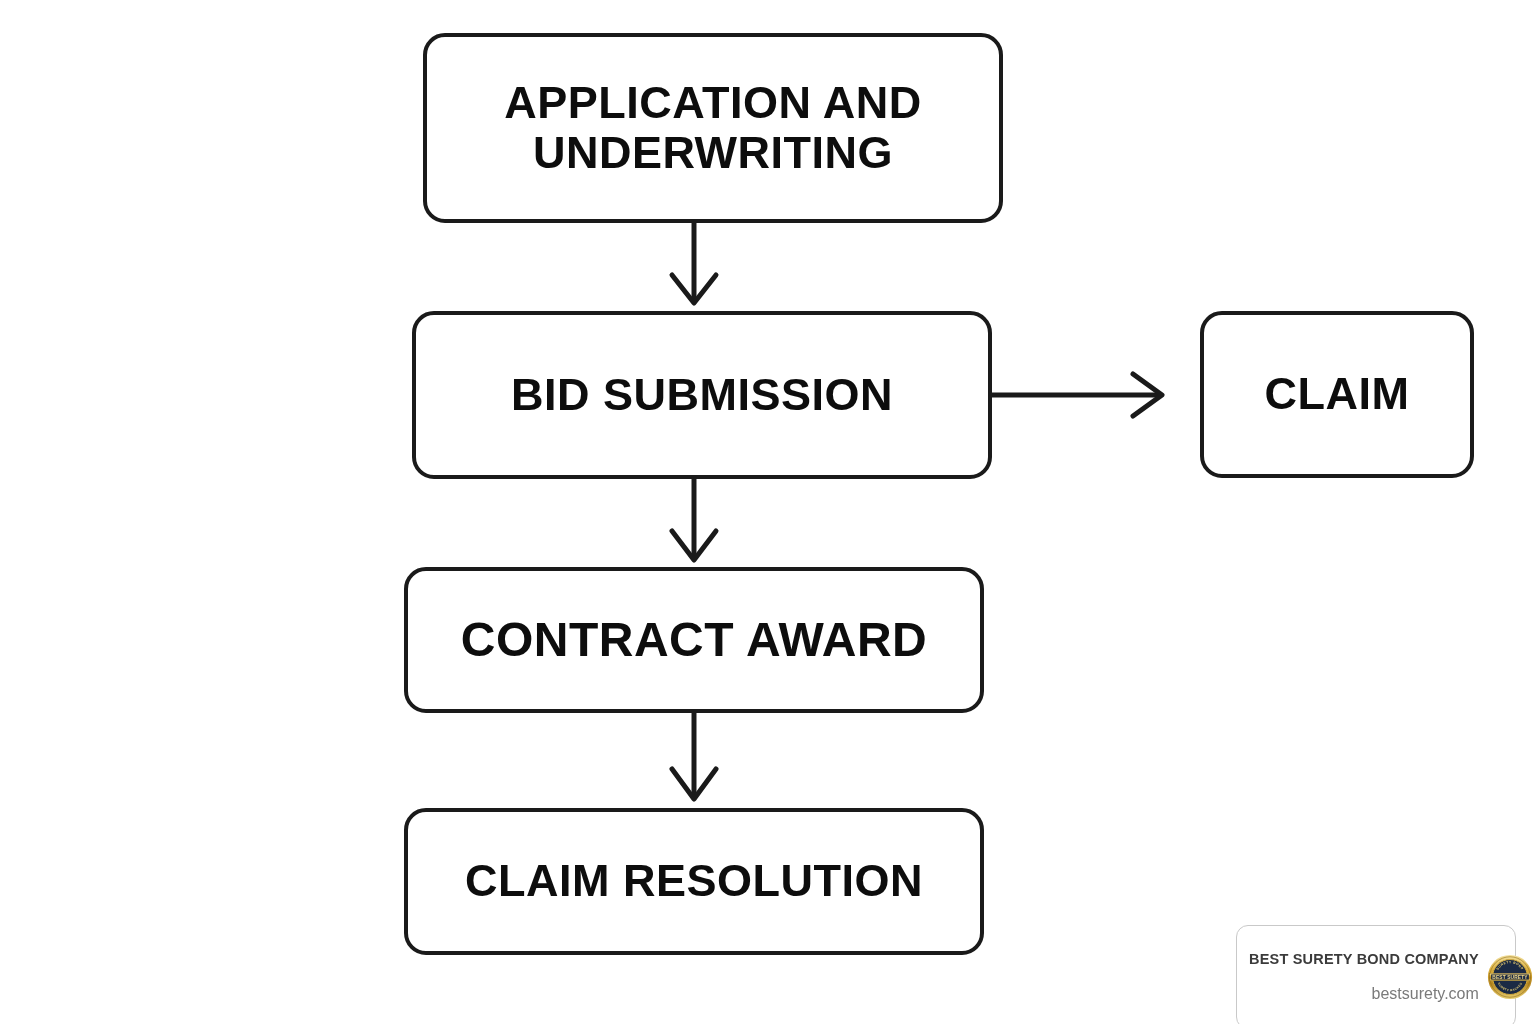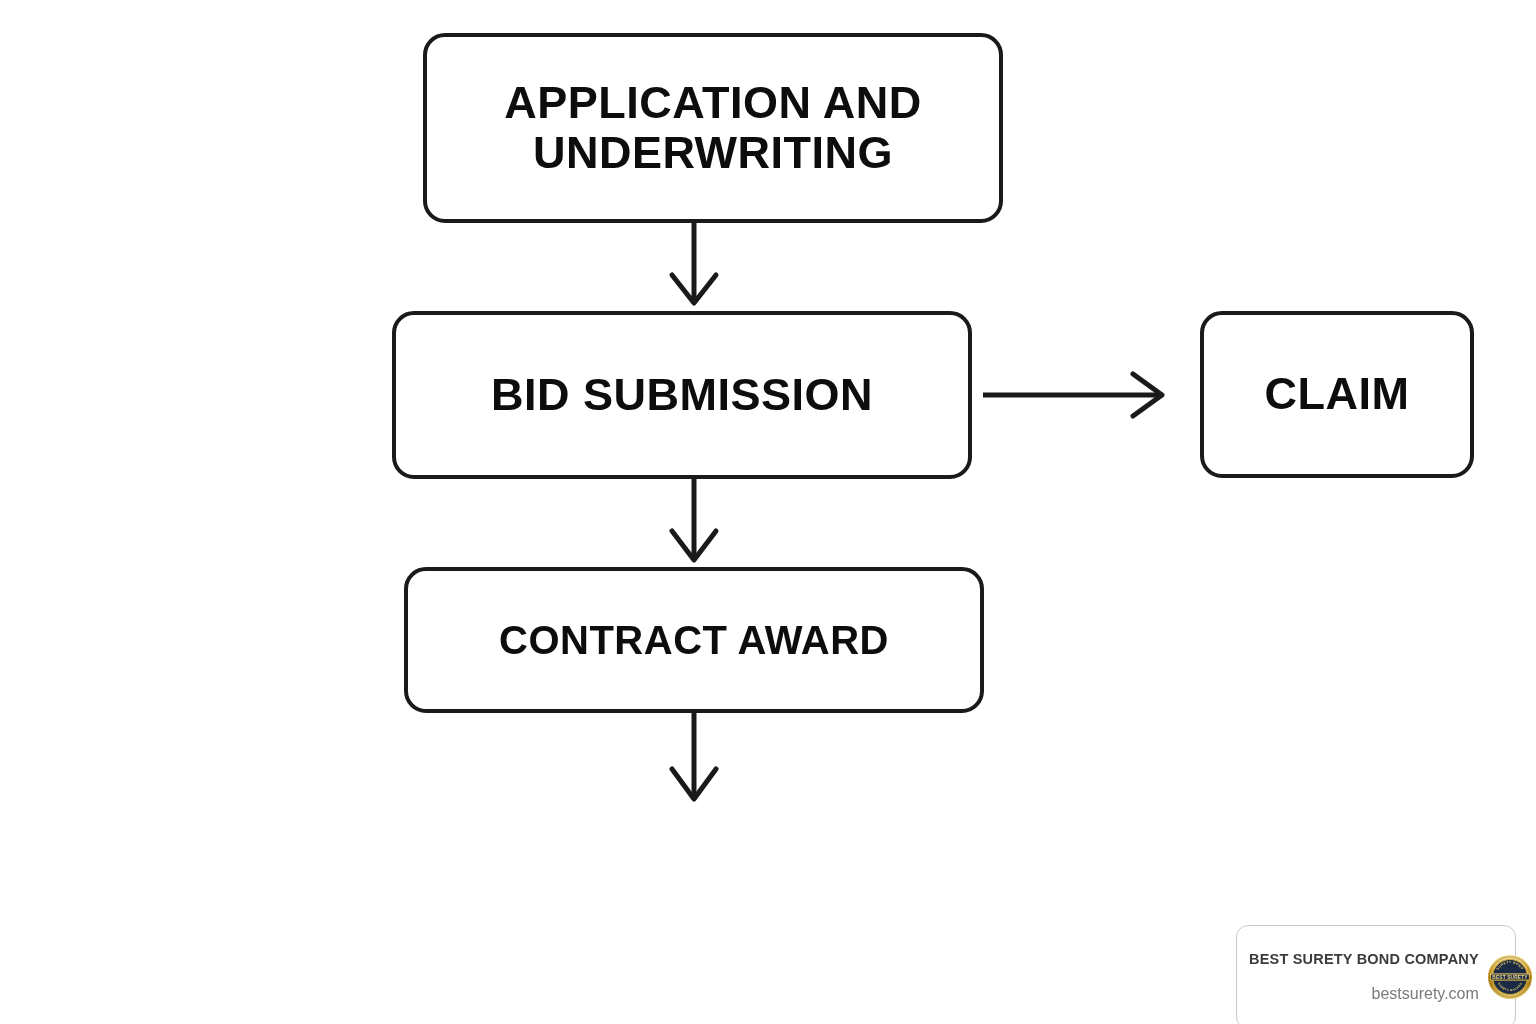--- a/index.html
+++ b/index.html
@@ -42,21 +42,21 @@
     color: #0d0d0d;
     letter-spacing: 0.5px;
     line-height: 1.12;
     text-transform: uppercase;
     padding: 0 14px;
     white-space: pre-line;
   }
   #node-application .node-label { font-size: 45px; }
   #node-bid .node-label         { font-size: 45px; }
   #node-claim .node-label       { font-size: 45px; }
-  #node-contract .node-label    { font-size: 40px; }
+  #node-contract .node-label    { font-size: 48px; }
   #node-resolution .node-label  { font-size: 45px; }
 
   
   #logo-card {
     position: absolute;
     left: 1236px;
     top: 925px;
     width: 280px;
     height: 104px;
     box-sizing: border-box;
@@ -120,32 +120,35 @@
       <line x1="694" y1="712" x2="694" y2="798" stroke="#1a1a1a" stroke-width="5"></line>
       <polyline points="672,769 694,799 716,769" fill="none" stroke="#1a1a1a" stroke-width="5" stroke-linecap="round" stroke-linejoin="round"></polyline>
     </g>
   </svg>
 
   <div class="node-box" id="node-application" style="left:404px; top:33px; width:580px; height:190px;margin-left:19px;">
     <div class="node-label">APPLICATION AND
 UNDERWRITING</div>
   </div>
 
-  <div class="node-box" id="node-bid" style="left:392px; top:311px; width:580px; height:168px;">
+  <div class="node-box" id="node-bid" style="left:412px; top:311px; width:580px; height:168px;">
     <div class="node-label">BID SUBMISSION</div>
   </div>
 
   <div class="node-box" id="node-claim" style="left:1164px; top:311px; width:274px; height:167px;margin-left:36px;">
     <div class="node-label">CLAIM</div>
   </div>
 
   <div class="node-box" id="node-contract" style="left:404px; top:567px; width:580px; height:146px;">
     <div class="node-label">CONTRACT AWARD</div>
   </div>
 
+  <div class="node-box" id="node-resolution" style="left:404px; top:808px; width:580px; height:147px;">
+    <div class="node-label">CLAIM RESOLUTION</div>
+  </div>
 
   <div id="logo-card">
     <div id="logo-text-block">
       <div id="logo-company">BEST SURETY BOND COMPANY</div>
       <div id="logo-domain">bestsurety.com</div>
     </div>
 
     <svg id="logo-badge" viewBox="0 0 100 100" xmlns="http://www.w3.org/2000/svg">
       <defs>
         <linearGradient id="goldgrad" x1="0" y1="0" x2="0" y2="1">

